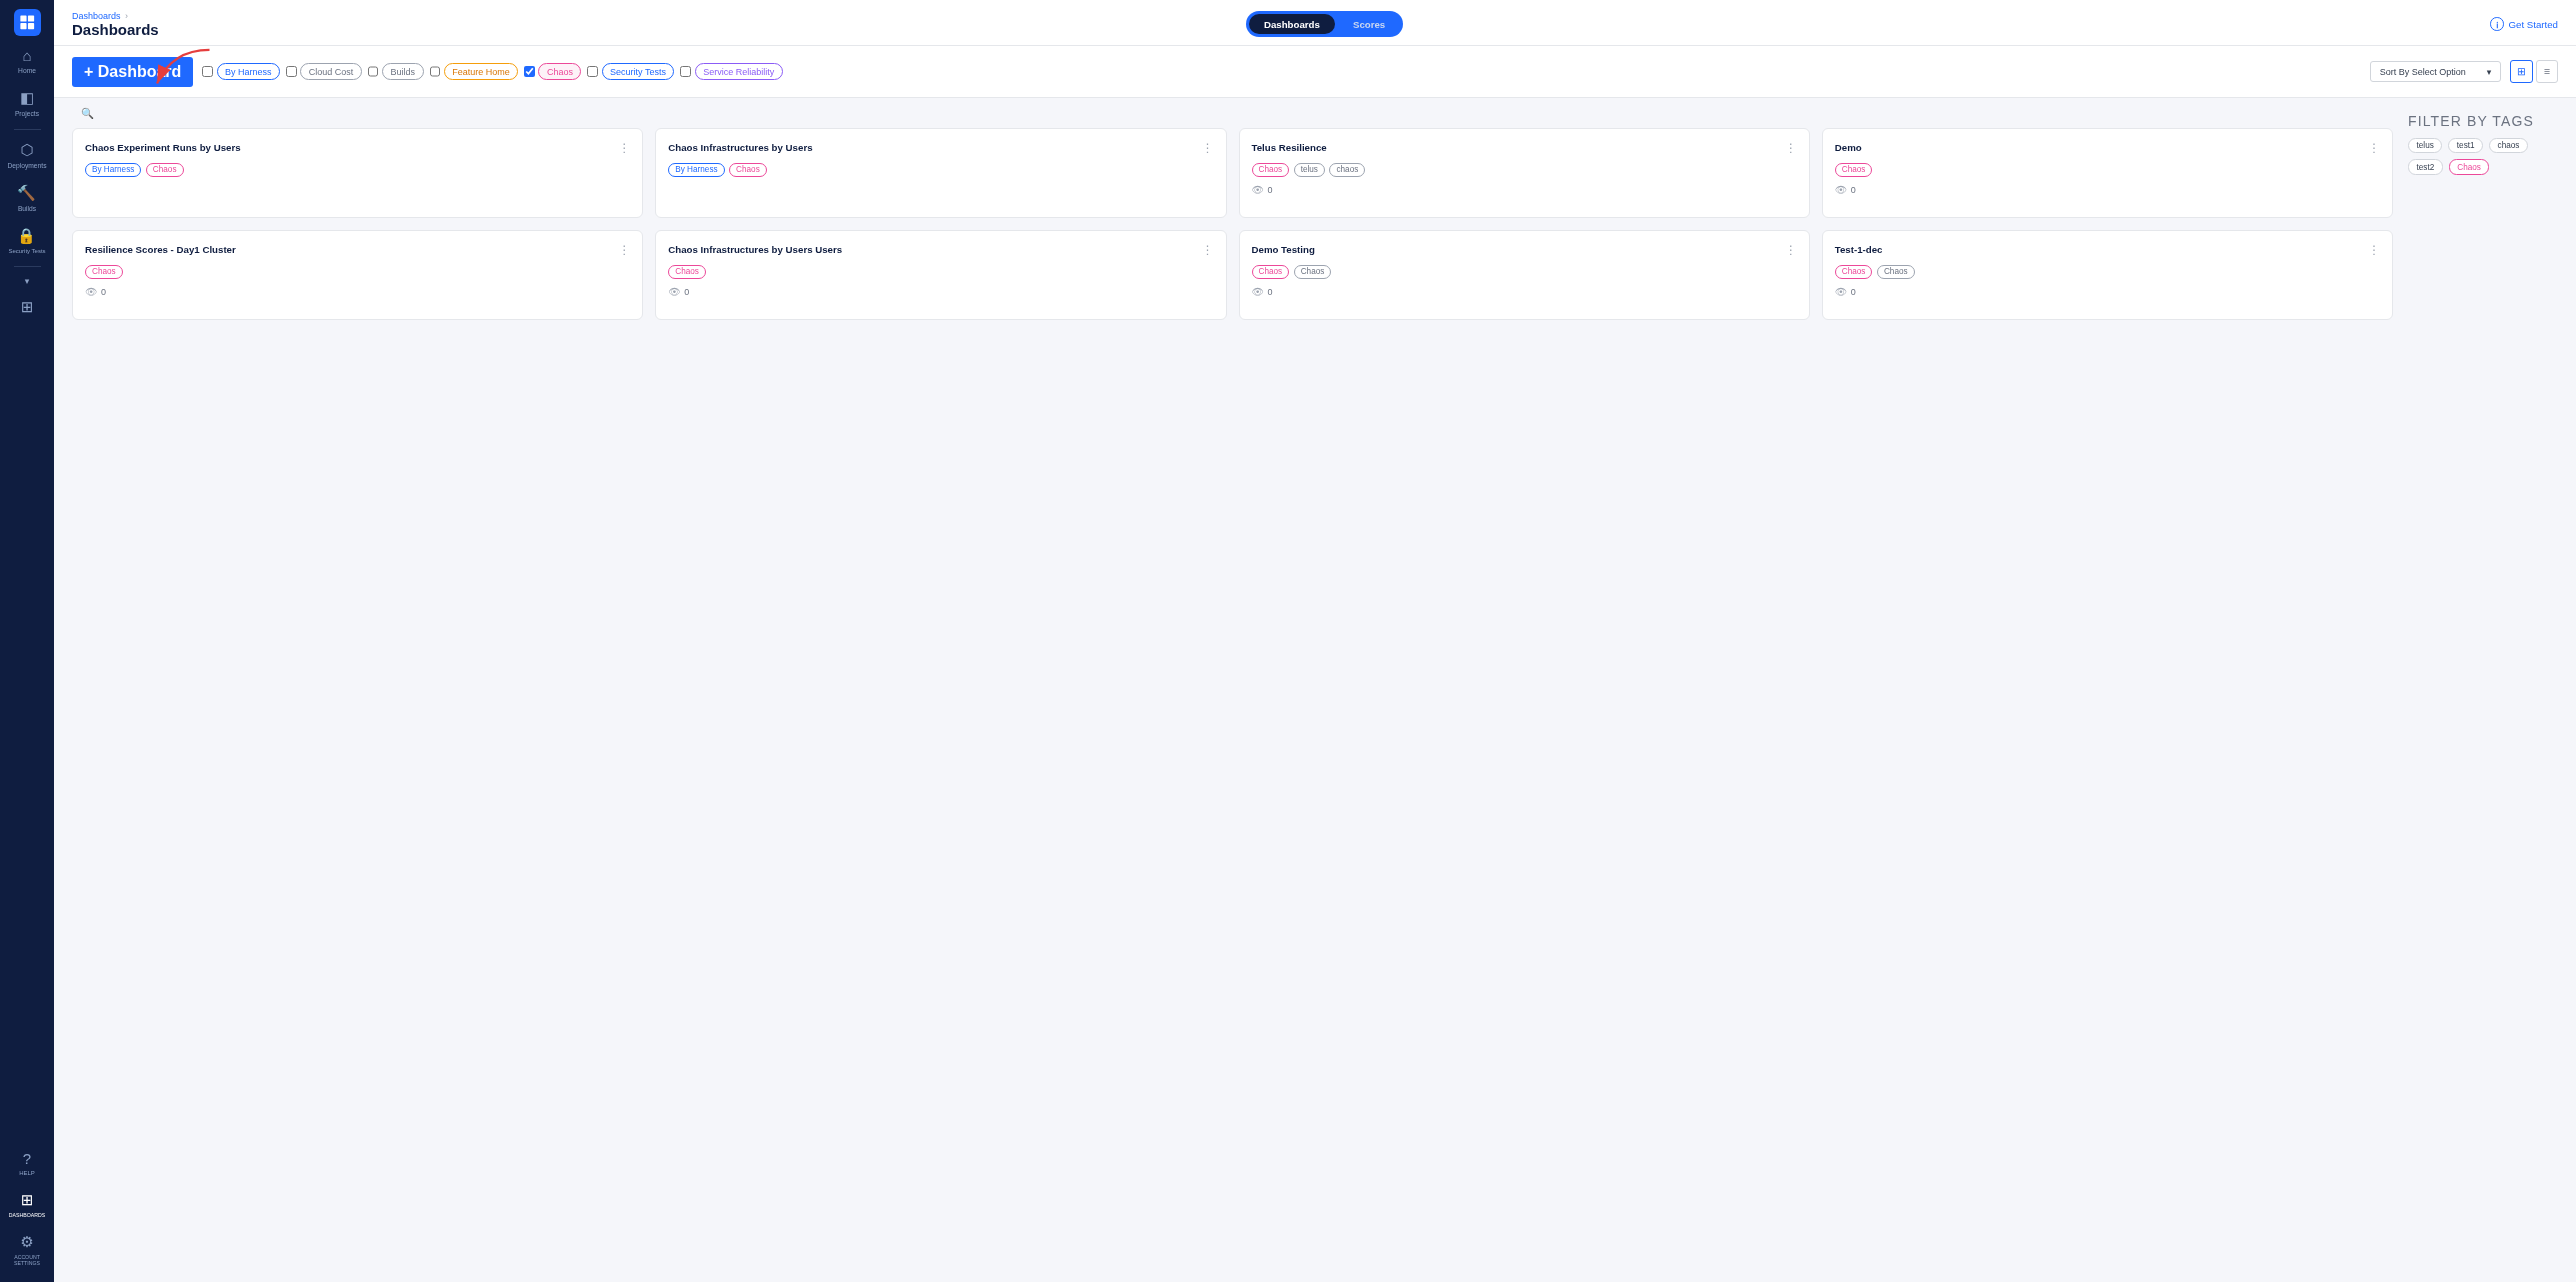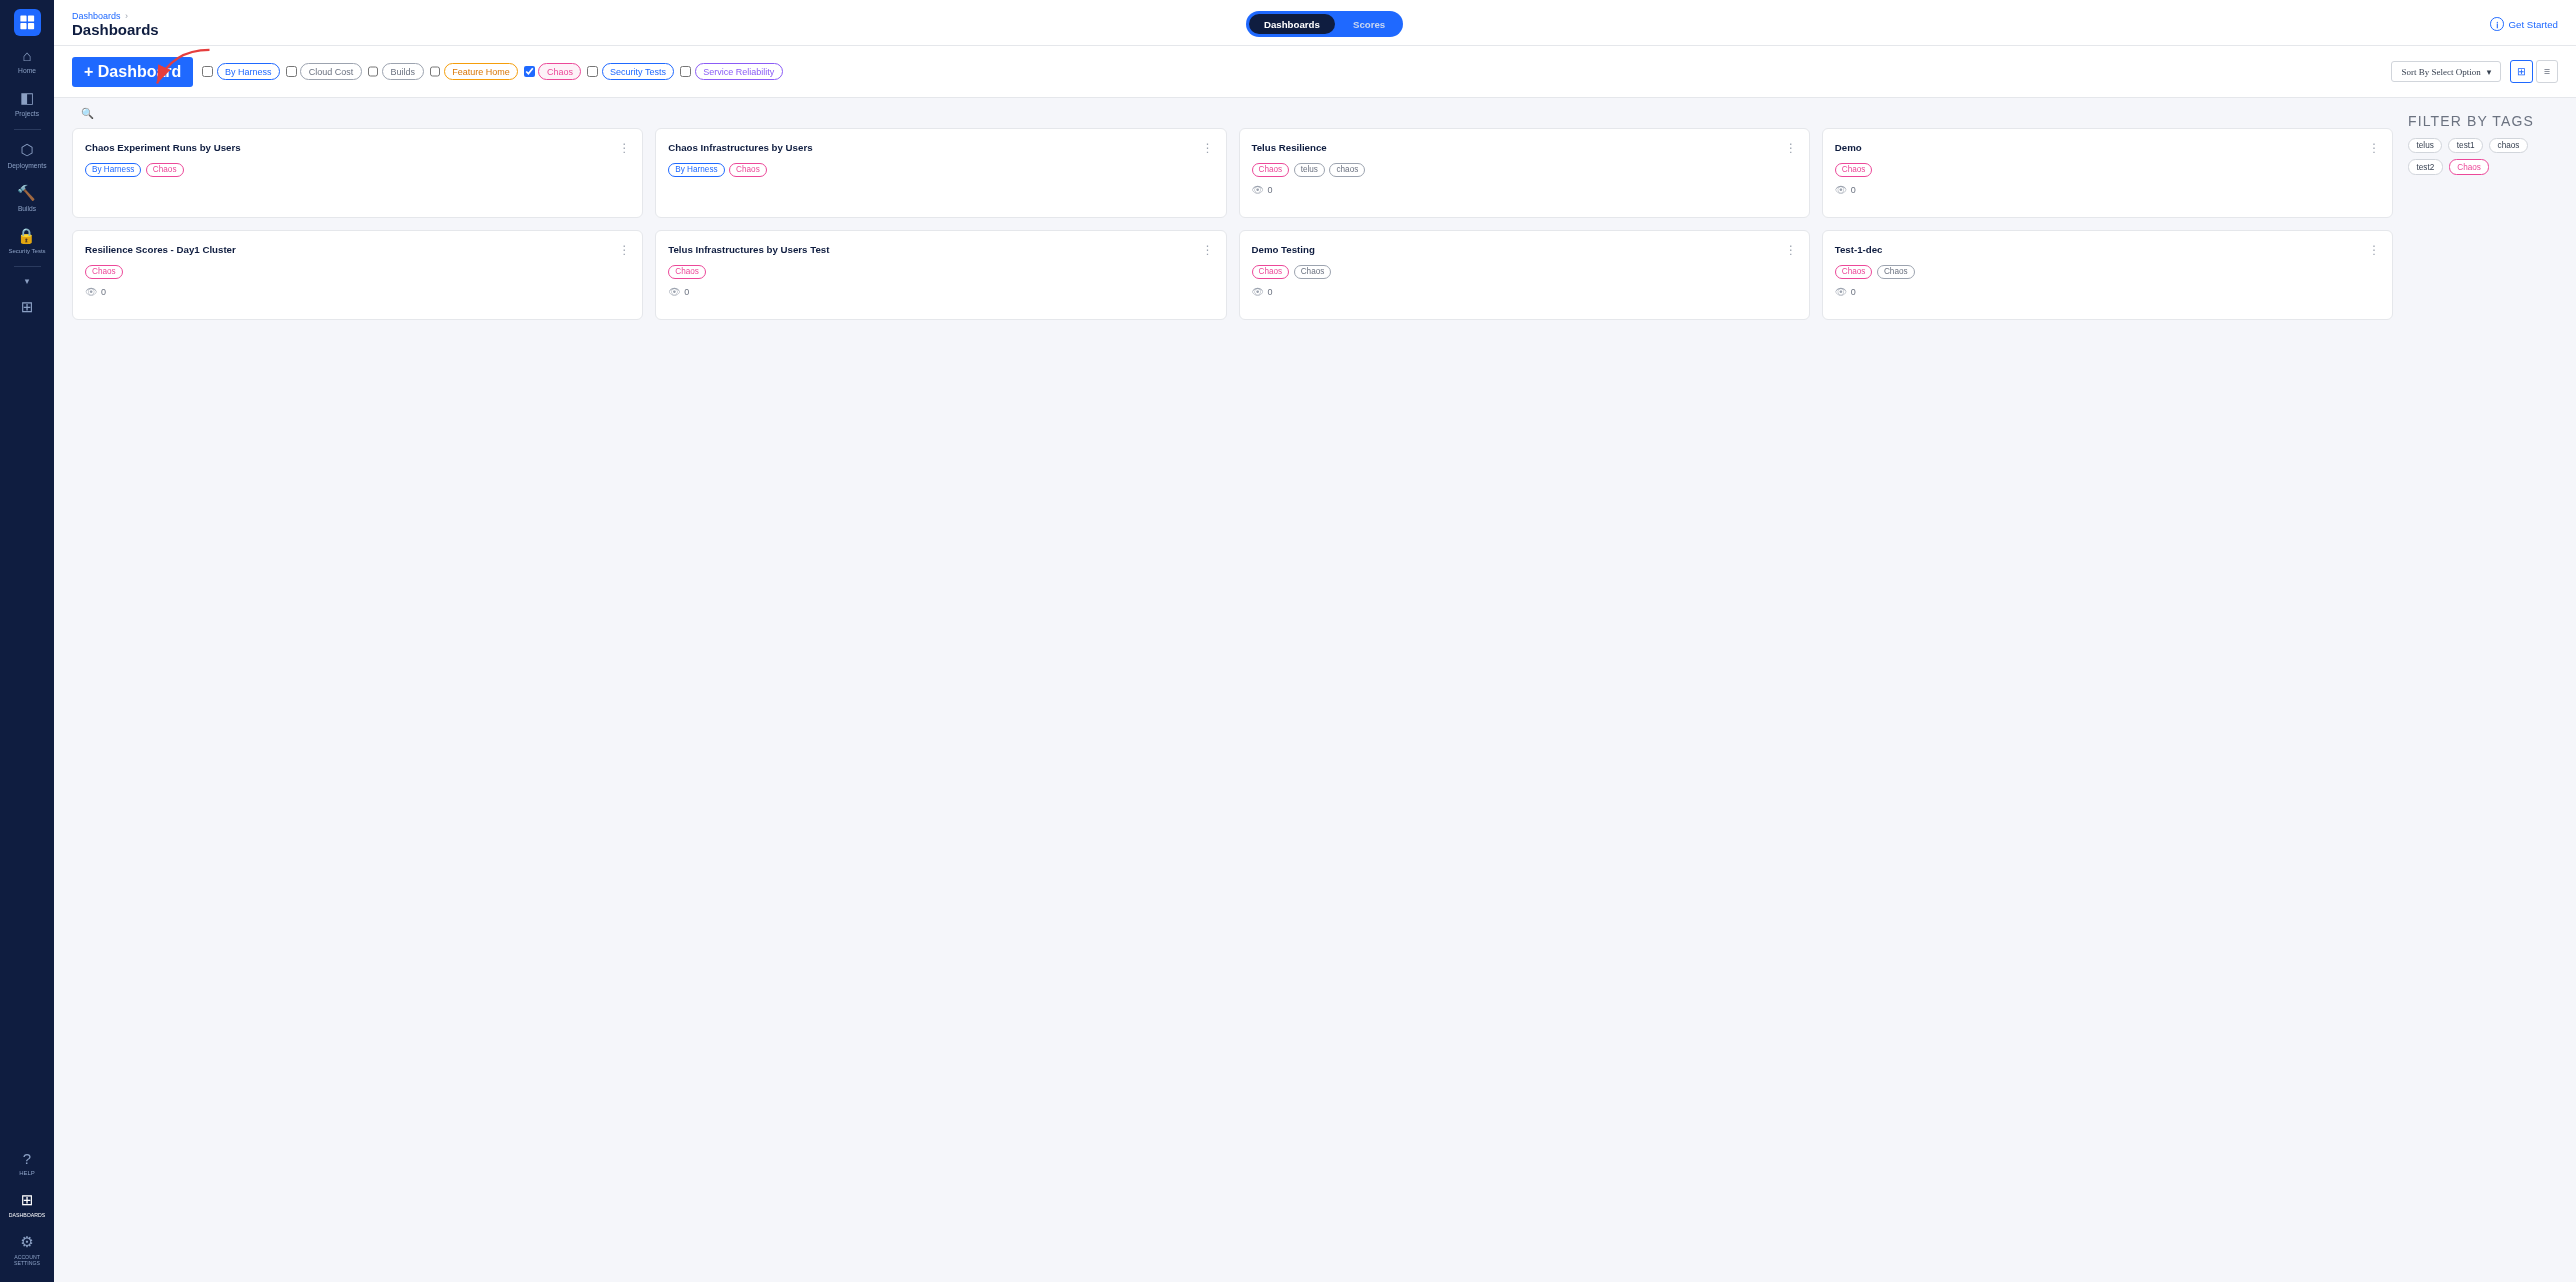--- a/index.html
+++ b/index.html
@@ -136,31 +136,30 @@
       font-weight: 500;
       border: 0.7px solid;
     }
     .tag-label.blue { border-color: #1f69ff; color: #1f69ff; background: #fff; }
     .tag-label.gray { border-color: #9ca3af; color: #6b7280; background: #fff; }
     .tag-label.orange { border-color: #f59e0b; color: #d97706; background: #fff; }
     .tag-label.purple { border-color: #8b5cf6; color: #8b5cf6; background: #fff; }
     .tag-label.checked-chaos { border-color: #ec4899; color: #ec4899; background: #fdf2f8; }
 
     .sort-dropdown {
-      display: flex; align-items: center; gap: 6px;
+      display: flex; align-items: center; gap: 21px;
       border: 0.7px solid #d1d5db;
       border-radius: 3px;
       padding: 4.5px 9px;
       font-size: 9px;
       color: #374151;
       background: #fff;
       cursor: pointer;
       white-space: nowrap;
       margin-left: auto;
-      font-family: Liberation Serif, serif;
     }
     .view-btns { display: flex; gap: 3px; }
     .view-btn {
       width: 22.4px; height: 22.4px;
       display: flex; align-items: center; justify-content: center;
       border: 0.7px solid #d1d5db;
       border-radius: 3px;
       cursor: pointer;
       background: #fff;
       color: #6b7280;
@@ -467,21 +466,21 @@
             <span class="card-tag pink">Chaos</span>
           </div>
           <div class="card-views">
             <span class="eye-icon">👁</span>
             <span>0</span>
           </div>
         </div>
 
         <div class="dashboard-card">
           <div class="card-header">
-            <div class="card-title">Telus Infrastructures by Users Test</div>
+            <div class="card-title">Chaos Infrastructures by Users Users</div>
             <div class="card-menu">⋮</div>
           </div>
           <div class="card-tags">
             <span class="card-tag pink">Chaos</span>
           </div>
           <div class="card-views">
             <span class="eye-icon">👁</span>
             <span>0</span>
           </div>
         </div>

